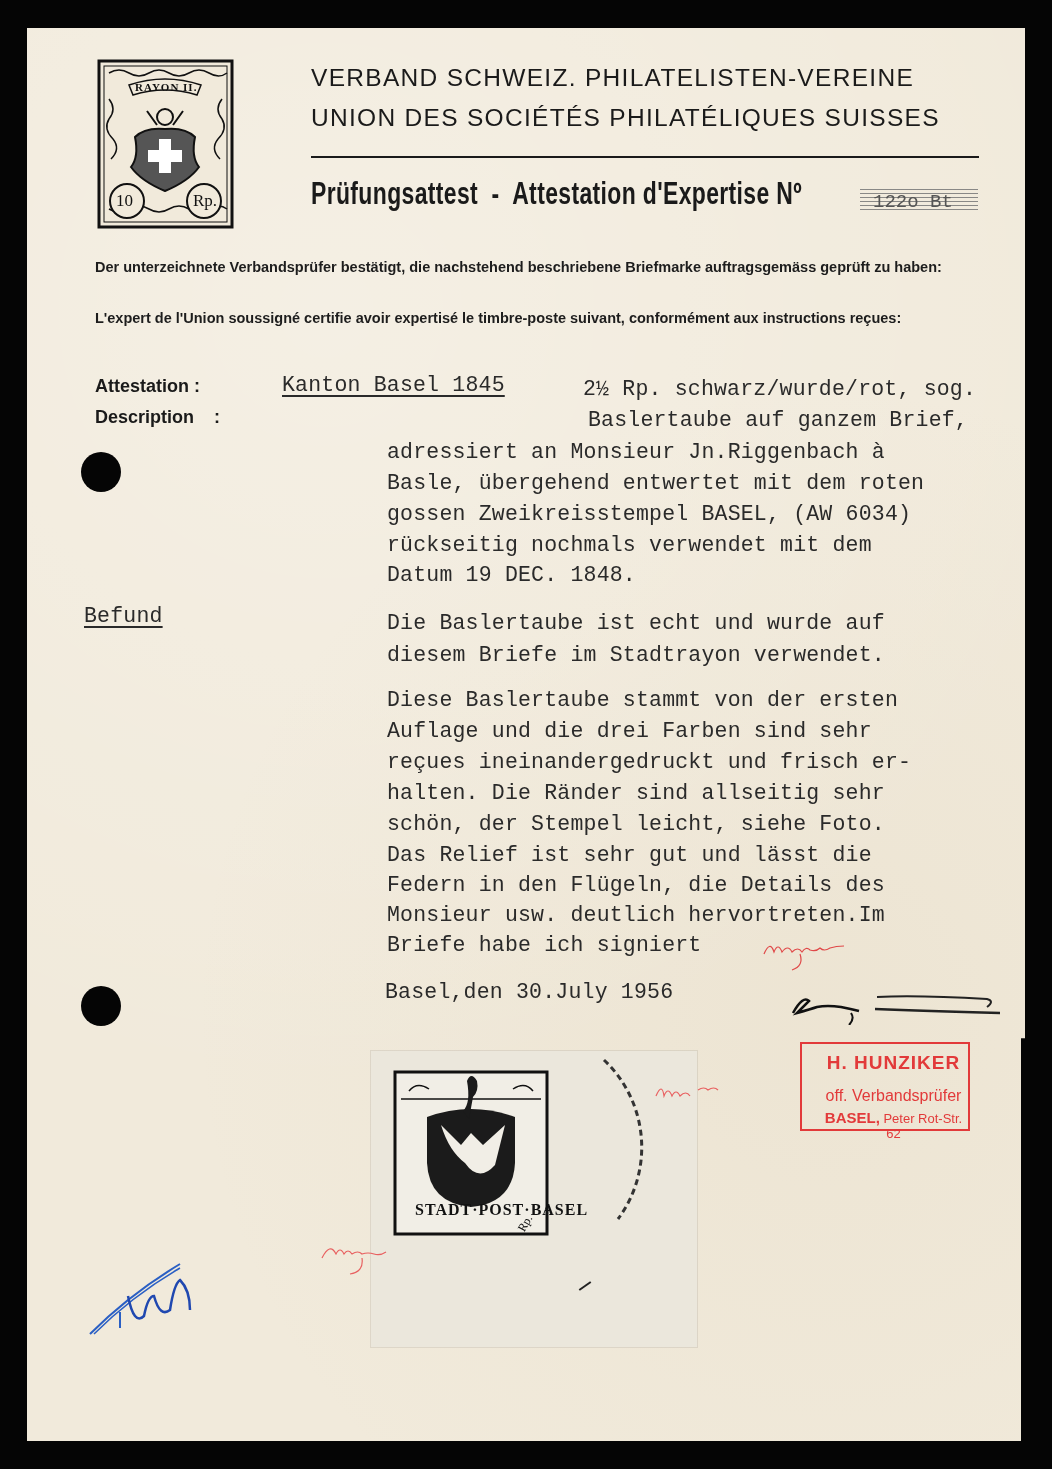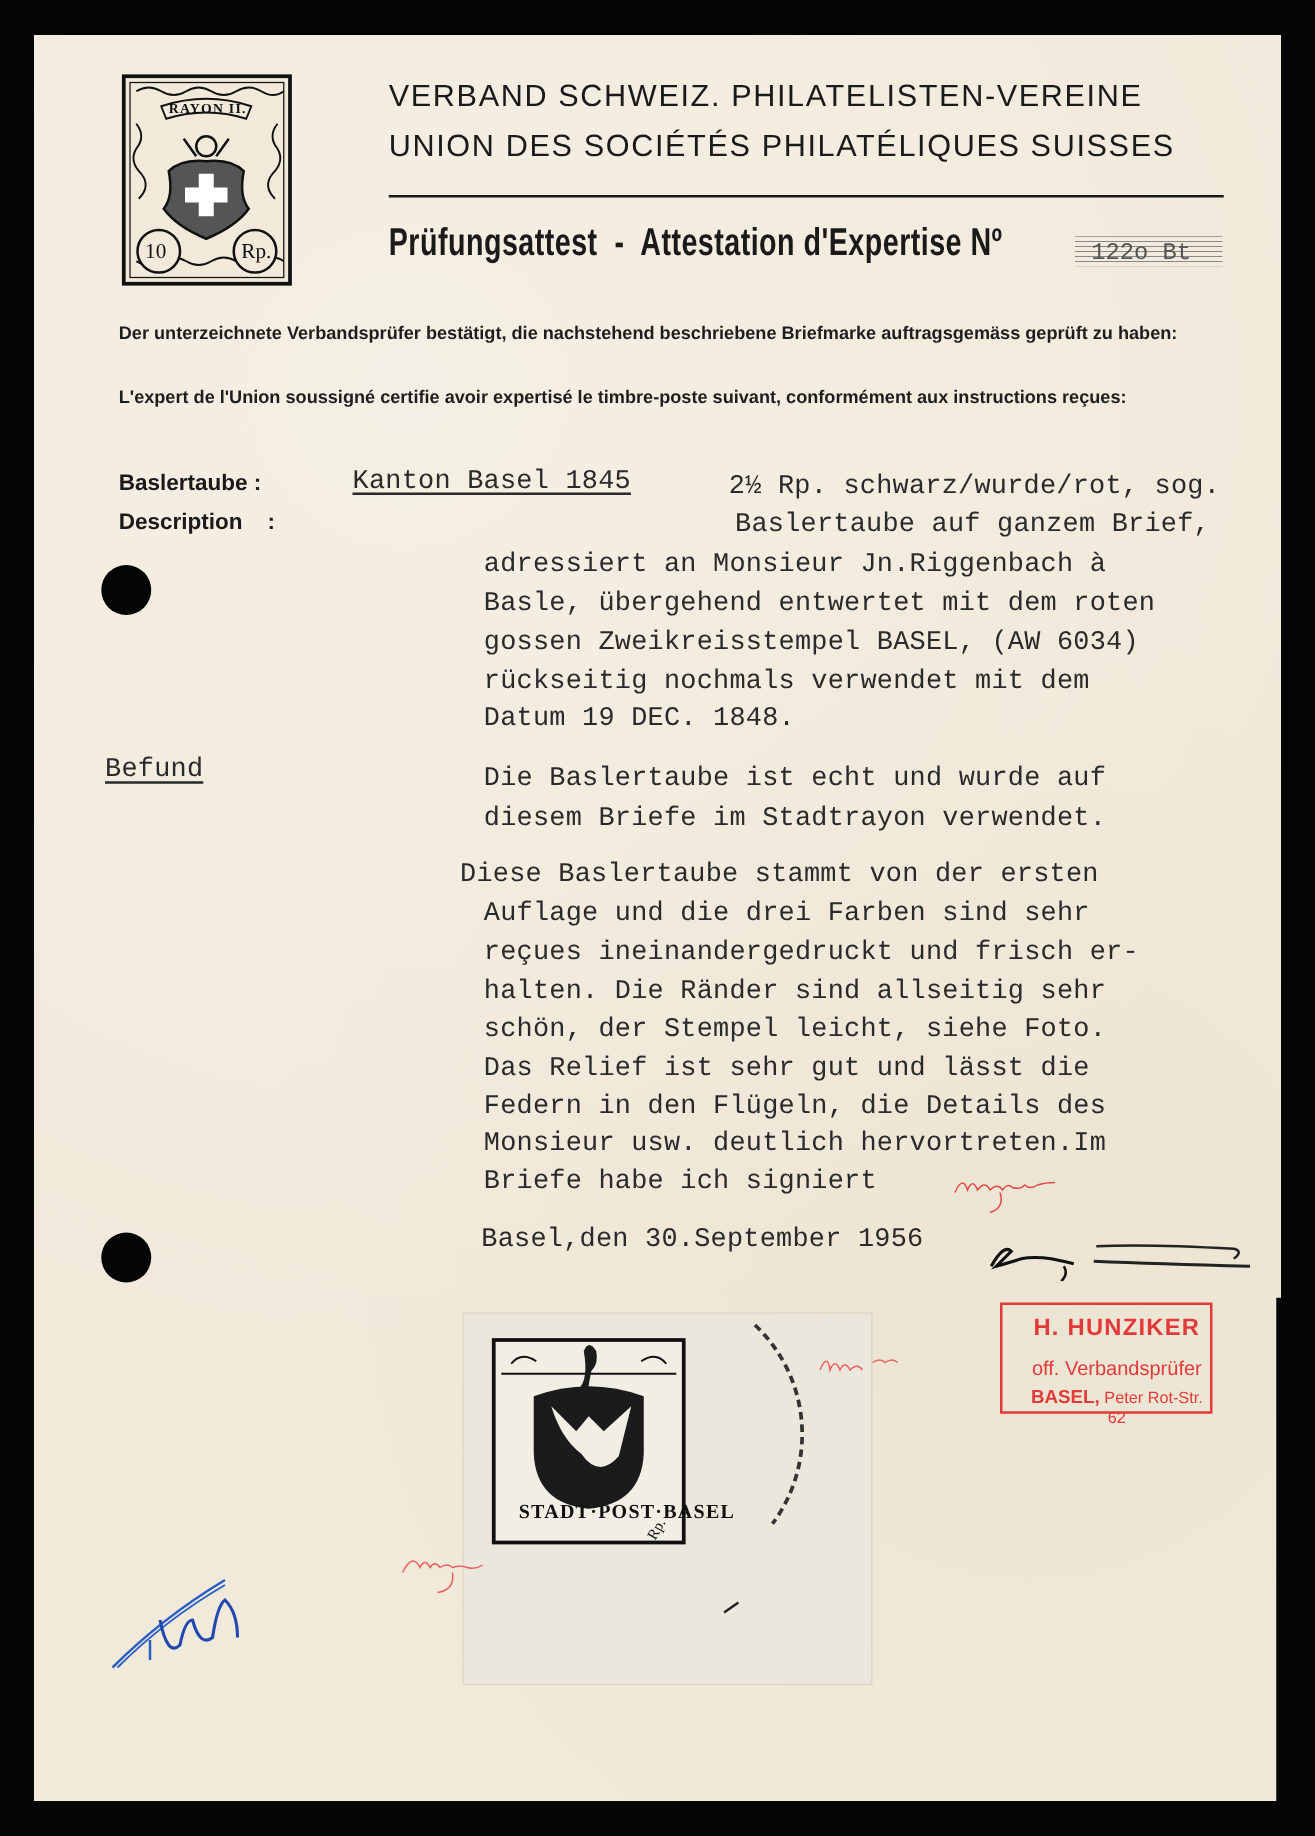--- a/index.html
+++ b/index.html
@@ -75,57 +75,57 @@
 <div class="abs sans org-line" style="top:104px;">UNION DES SOCIÉTÉS PHILATÉLIQUES SUISSES</div>
 <div class="abs org-rule"></div>
 
 <div class="abs cert-title" style="white-space:pre;">Prüfungsattest  -  Attestation d'Expertise Nº</div>
 <div class="abs cert-no-box"></div>
 <div class="abs mono cert-no">122o Bt</div>
 
 <div class="abs sans intro" style="top:256px;">Der unterzeichnete Verbandsprüfer bestätigt, die nachstehend beschriebene Briefmarke auftragsgemäss geprüft zu haben:</div>
 <div class="abs sans intro" style="top:307px;">L'expert de l'Union soussigné certifie avoir expertisé le timbre-poste suivant, conformément aux instructions reçues:</div>
 
-<div class="abs sans label" style="left:95px;top:376px;white-space:pre;">Baslertaube :</div>
+<div class="abs sans label" style="left:95px;top:376px;white-space:pre;">Attestation :</div>
 <div class="abs sans label" style="left:95px;top:407px;white-space:pre;">Description    :</div>
 
 <div class="abs mono tw uline" style="left:282px;top:373px;">Kanton Basel 1845</div>
 <div class="abs mono tw" style="left:583px;top:377px;">2½ Rp. schwarz/wurde/rot, sog.</div>
 <div class="abs mono tw" style="left:588px;top:408px;">Baslertaube auf ganzem Brief,</div>
 <div class="abs mono tw" style="left:387px;top:440px;">adressiert an Monsieur Jn.Riggenbach à</div>
 <div class="abs mono tw" style="left:387px;top:471px;">Basle, übergehend entwertet mit dem roten</div>
 <div class="abs mono tw" style="left:387px;top:502px;">gossen Zweikreisstempel BASEL, (AW 6034)</div>
 <div class="abs mono tw" style="left:387px;top:533px;">rückseitig nochmals verwendet mit dem</div>
 <div class="abs mono tw" style="left:387px;top:563px;">Datum 19 DEC. 1848.</div>
 
 <div class="abs punch" style="left:81px;top:452px;"></div>
 <div class="abs punch" style="left:81px;top:986px;"></div>
 
 <div class="abs mono tw uline" style="left:84px;top:604px;">Befund</div>
 <div class="abs mono tw" style="left:387px;top:611px;">Die Baslertaube ist echt und wurde auf</div>
 <div class="abs mono tw" style="left:387px;top:643px;">diesem Briefe im Stadtrayon verwendet.</div>
 
-<div class="abs mono tw" style="left:368px;top:688px;">Diese Baslertaube stammt von der ersten</div>
+<div class="abs mono tw" style="left:387px;top:688px;">Diese Baslertaube stammt von der ersten</div>
 <div class="abs mono tw" style="left:387px;top:719px;">Auflage und die drei Farben sind sehr</div>
 <div class="abs mono tw" style="left:387px;top:750px;">reçues ineinandergedruckt und frisch er-</div>
 <div class="abs mono tw" style="left:387px;top:781px;">halten. Die Ränder sind allseitig sehr</div>
 <div class="abs mono tw" style="left:387px;top:812px;">schön, der Stempel leicht, siehe Foto.</div>
 <div class="abs mono tw" style="left:387px;top:843px;">Das Relief ist sehr gut und lässt die</div>
 <div class="abs mono tw" style="left:387px;top:873px;">Federn in den Flügeln, die Details des</div>
 <div class="abs mono tw" style="left:387px;top:903px;">Monsieur usw. deutlich hervortreten.Im</div>
 <div class="abs mono tw" style="left:387px;top:933px;">Briefe habe ich signiert</div>
 
 <div class="abs" style="left:760px;top:932px;">
   <svg width="90" height="40" viewBox="0 0 90 40">
     <path d="M4 22 q6 -14 10 -2 q4 -10 8 0 q6 -8 10 0 q6 -6 10 0 q4 -6 8 -2 q6 2 10 -2 q4 4 10 0 q6 -2 14 -2" fill="none" stroke="#e04848" stroke-width="1.2"></path>
     <path d="M40 22 q4 12 -8 16" fill="none" stroke="#e04848" stroke-width="1.2"></path>
   </svg>
 </div>
 
-<div class="abs mono tw" style="left:385px;top:980px;">Basel,den 30.September 1956</div>
+<div class="abs mono tw" style="left:385px;top:980px;">Basel,den 30.July 1956</div>
 <div class="abs" style="left:785px;top:985px;">
   <svg width="225" height="40" viewBox="0 0 225 40">
     <path d="M8 28 q10 -18 16 -12 q-6 6 -12 12 q14 -4 20 -6 q10 -2 24 0 q10 2 18 4" fill="none" stroke="#111" stroke-width="2.5"></path>
     <path d="M66 28 q4 6 -2 12" fill="none" stroke="#111" stroke-width="2"></path>
     <path d="M92 12 q40 -2 110 2 q8 2 0 8" fill="none" stroke="#222" stroke-width="2"></path>
     <path d="M90 24 q50 2 125 4" fill="none" stroke="#222" stroke-width="2.5"></path>
   </svg>
 </div>
 
 <div class="abs sans stamp">

